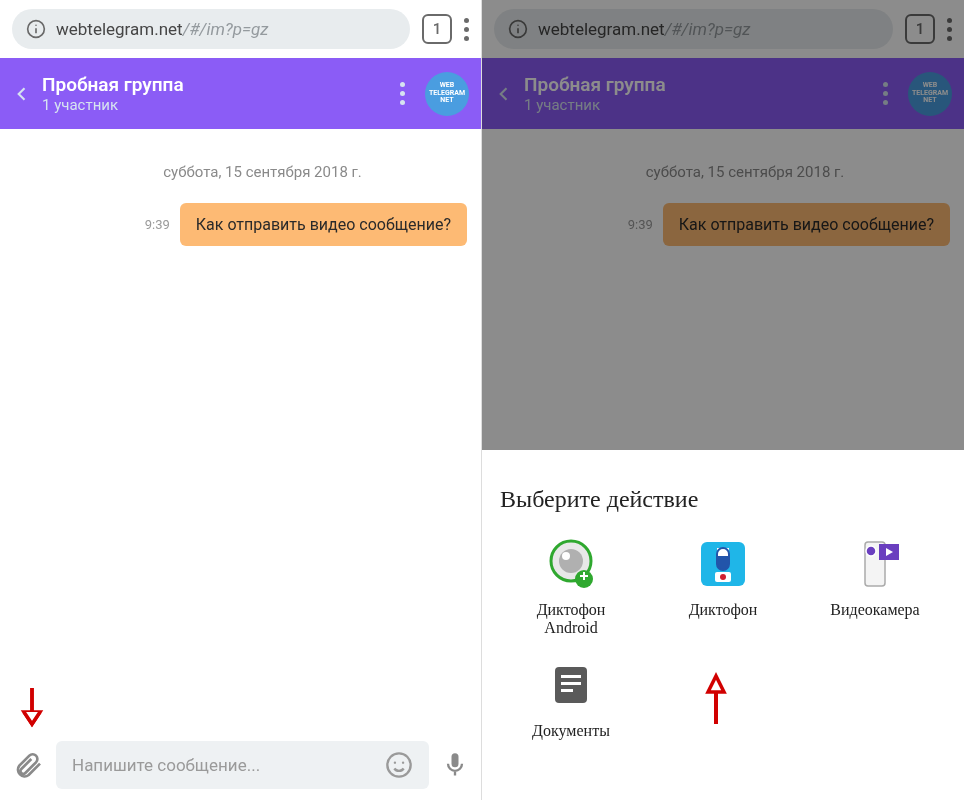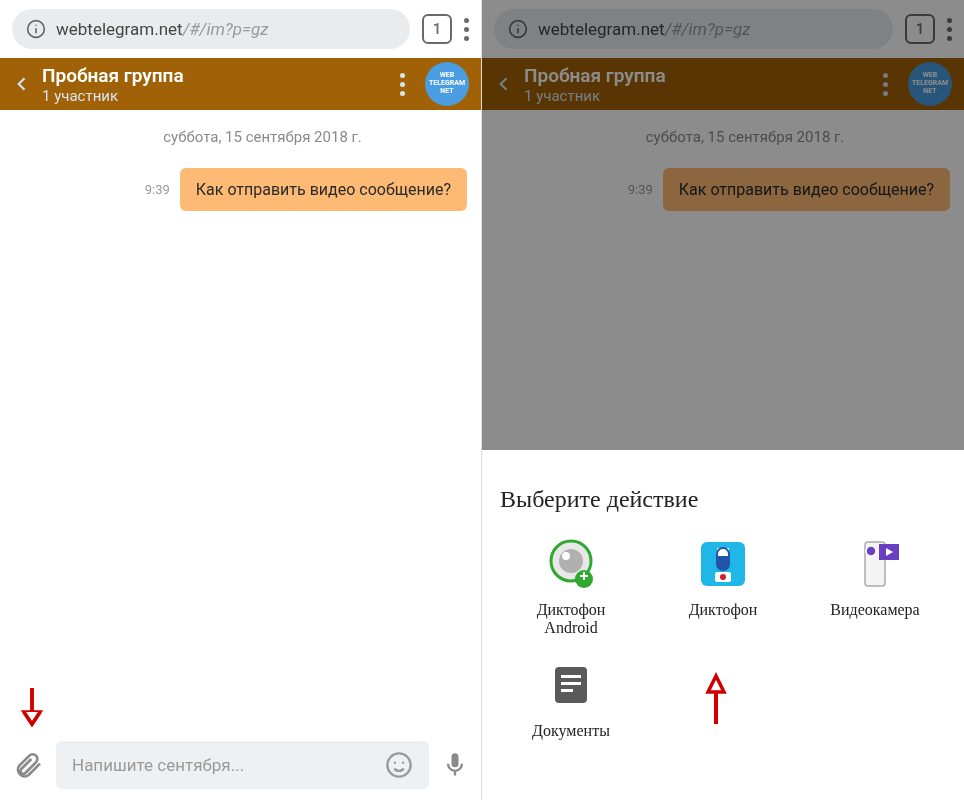--- a/index.html
+++ b/index.html
@@ -8,30 +8,30 @@
 .pane-left { border-right: 1px solid #ddd; }
 .pane-right { position: relative; }
 
 .browser-bar { height: 58px; background: #fff; display: flex; align-items: center; padding: 1px 12px; gap: 12px; }
 .addr { flex: 1; height: 40px; background: #e8ecee; border-radius: 20px; display: flex; align-items: center; padding: 0 14px; font-size: 17px; color: #464646; gap: 10px; overflow: hidden; white-space: nowrap; }
 .addr .url-grey { color: #949a9e; font-style: italic; }
 .tabs-box { width: 30px; height: 30px; border: 2.5px solid #6a6a6a; border-radius: 6px; display: flex; align-items: center; justify-content: center; font-size: 15px; font-weight: 500; color: #6a6a6a; }
 .dots-v { display: flex; flex-direction: column; gap: 4px; }
 .dots-v span { width: 5px; height: 5px; background: #6a6a6a; border-radius: 50%; }
 
-.chat-header { height: 52px; background: #a16207; display: flex; align-items: center; padding: 0 12px; color: #fff; gap: 10px; }
+.chat-header { height: 71px; background: #8b5cf6; display: flex; align-items: center; padding: 0 12px; color: #fff; gap: 10px; }
 .back-arrow { width: 20px; height: 20px; }
 .chat-title-col { flex: 1; }
 .chat-title { font-size: 19px; font-weight: 600; }
 .chat-sub { font-size: 15px; color: #d6e3f0; }
 .hdr-dots { display: flex; flex-direction: column; gap: 4px; margin-right: 10px; }
 .hdr-dots span { width: 5px; height: 5px; background: #d6e3f0; border-radius: 50%; }
 .avatar { width: 44px; height: 44px; border-radius: 50%; background: #4a9de0; display: flex; align-items: center; justify-content: center; font-size: 7px; text-align: center; color: #fff; font-weight: 700; line-height: 1.1; }
 
-.chat-body { flex: 1; background: #fff; padding: 18px 14px; display: flex; flex-direction: column; align-items: center; margin-left: 44px; }
+.chat-body { flex: 1; background: #fff; padding: 34px 14px; display: flex; flex-direction: column; align-items: center; margin-left: 44px; }
 .date-label { color: #8a8a8a; font-size: 15px; margin-bottom: 22px; }
 .msg-row { align-self: flex-end; display: flex; align-items: center; gap: 10px; }
 .msg-time { color: #9a9a9a; font-size: 13px; }
 .msg-bubble { background: #fdba74; padding: 12px 16px; border-radius: 6px; font-size: 16px; color: #2a2a2a; max-width: 320px; }
 
 .input-bar { height: 70px; display: flex; align-items: center; padding: 0 12px; gap: 12px; }
 .clip-icon { width: 32px; height: 32px; }
 .msg-input { flex: 1; height: 48px; background: #eef1f3; border-radius: 6px; display: flex; align-items: center; padding: 0 16px; }
 .msg-input .placeholder { color: #9a9a9a; font-size: 17px; flex: 1; }
 .smile-icon { width: 28px; height: 28px; }
@@ -95,21 +95,21 @@
       <div class="msg-time">9:39</div>
       <div class="msg-bubble">Как отправить видео сообщение?</div>
     </div>
   </div>
 
   <div class="input-bar">
     <svg class="clip-icon" viewBox="0 0 24 24" fill="none" stroke="#8a8a8a" stroke-width="2">
         <path d="M21 11l-8.5 8.5a5 5 0 01-7-7L13 5a3.5 3.5 0 015 5l-8 8a2 2 0 01-3-3l7.5-7.5"></path>
       </svg>
     <div class="msg-input">
-      <span class="placeholder">Напишите сентября...</span>
+      <span class="placeholder">Напишите сообщение...</span>
       <svg class="smile-icon" viewBox="0 0 24 24" fill="none" stroke="#9a9a9a" stroke-width="2">
           <circle cx="12" cy="12" r="10"></circle>
           <circle cx="8.5" cy="10" r="1" fill="#9a9a9a" stroke="none"></circle>
           <circle cx="15.5" cy="10" r="1" fill="#9a9a9a" stroke="none"></circle>
           <path d="M8 15c1 1.5 2.5 2 4 2s3-.5 4-2"></path>
         </svg>
     </div>
     <svg class="mic-icon" viewBox="0 0 24 24" fill="#8a8a8a">
         <path d="M12 2a3 3 0 013 3v6a3 3 0 01-6 0V5a3 3 0 013-3z"></path>
         <path d="M5 11a7 7 0 0014 0h-2a5 5 0 01-10 0H5z"></path>

